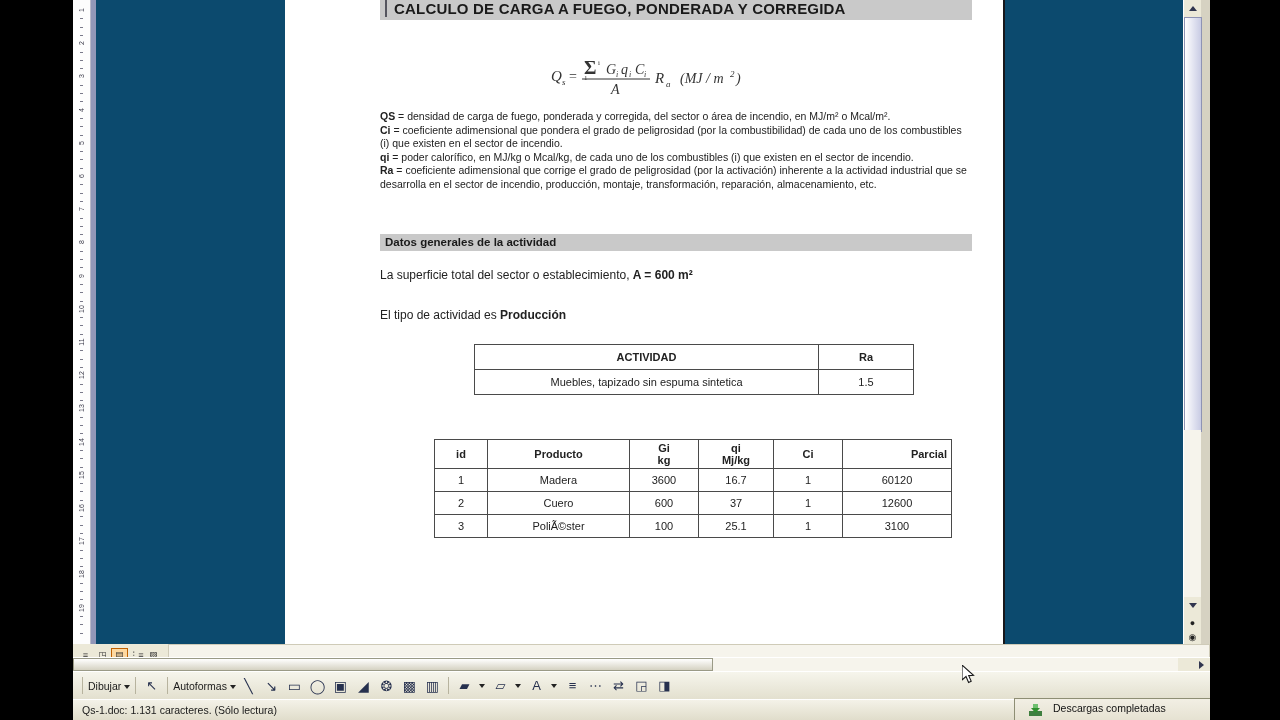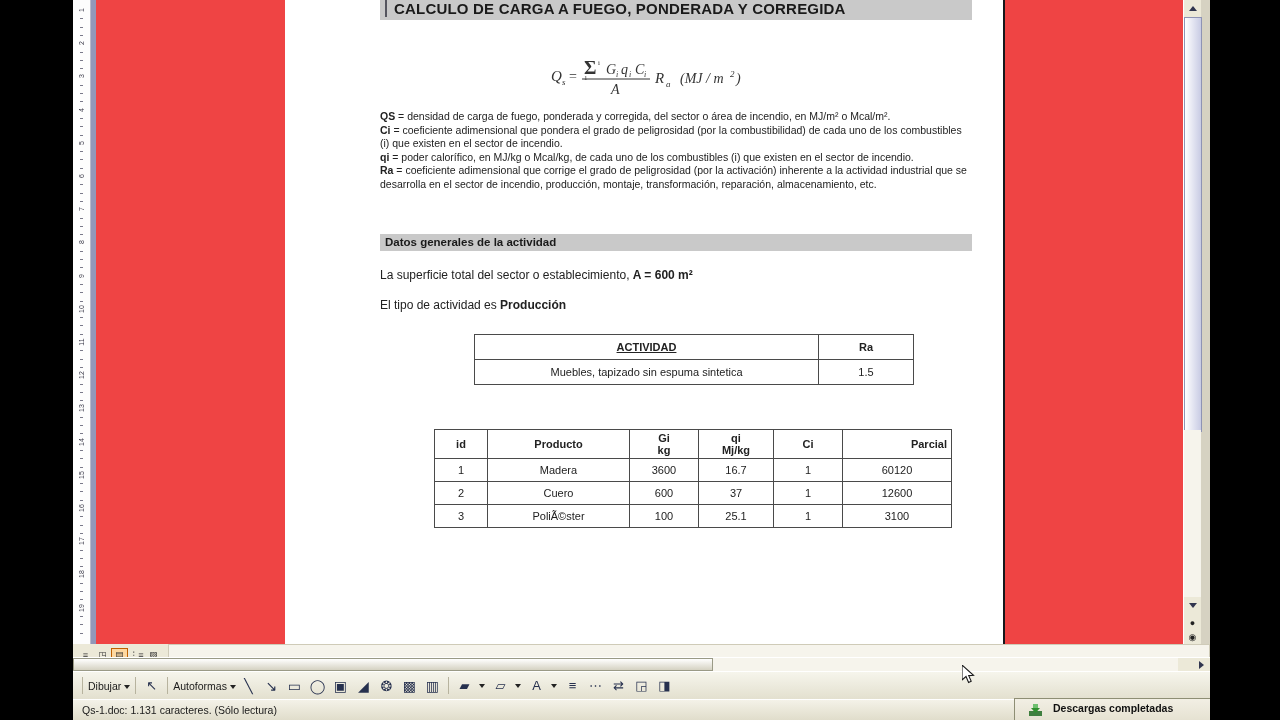--- a/index.html
+++ b/index.html
@@ -11,21 +11,21 @@
 
   
   #vruler{position:absolute;left:0;top:0;width:17px;height:658px;background:#fdfdfd;border-right:1px solid #b9b9c9;}
   #vruler .rband{position:absolute;left:0;top:0;width:17px;height:658px;}
   #vruler .tick{position:absolute;left:7px;width:3px;height:1px;background:#7a7a8a;}
   #vruler .num{position:absolute;left:1px;width:15px;text-align:center;font-size:7px;color:#3b3b4a;
       transform:rotate(-90deg);font-family:"Liberation Sans",sans-serif;line-height:8px;}
   #vruler-shade{position:absolute;left:18px;top:0;width:5px;height:658px;background:#9297b8;}
 
   
-  #workspace{position:absolute;left:23px;top:0;right:26px;height:658px;background:#ef4444;overflow:hidden;}
+  #workspace{position:absolute;left:23px;top:0;right:26px;height:658px;background:#0c4a6e;overflow:hidden;}
 
   
   #page{position:absolute;left:189px;top:0;width:718px;min-height:658px;background:#fff;
         border-right:2px solid #17171b;}
   #pageinner{position:absolute;left:95px;top:0;width:592px;}
 
   
   .shaded{background:#c9c9c9;padding:2px 0 3px 5px;}
   h1.doctitle{margin:0;font-size:15px;font-weight:bold;color:#1a1a1a;letter-spacing:.2px;
         border-left:2px solid #55555f;padding-left:7px;}
@@ -73,21 +73,21 @@
   .tbbtn{display:inline-flex;align-items:center;justify-content:center;width:21px;height:21px;
          vertical-align:middle;margin:0 1px;}
   .sep{display:inline-block;width:1px;height:17px;background:#b7b39e;vertical-align:middle;margin:0 4px;}
   .caret{display:inline-block;width:0;height:0;border-left:3px solid transparent;border-right:3px solid transparent;
          border-top:4px solid #222;vertical-align:middle;margin-left:3px;}
 
   
   #notif{position:absolute;left:941px;bottom:0;width:259px;height:22px;
       background:linear-gradient(to bottom,#f2efe4,#e6e2d2);border:1px solid #8e8e74;
       border-bottom:none;box-sizing:border-box;}
-  #notif .ntxt{position:absolute;left:38px;top:3px;font-size:10.5px;font-weight:bold;color:#111;}
+  #notif .ntxt{position:absolute;left:38px;top:3px;font-size:10.5px;font-weight:normal;color:#111;}
   #notif .nicon{position:absolute;left:14px;top:5px;width:13px;height:12px;}
 
   
   #cursor{position:absolute;left:962px;top:665px;width:14px;height:20px;}
 </style>
 </head>
 <body>
 
 <div id="screen">
 
@@ -220,28 +220,28 @@
           </div>
 
           <div class="shaded" style="margin-top:42px;">
             <div class="sechead">Datos generales de la actividad</div>
           </div>
 
           <div class="para" style="margin-top:17px;">
             <span>La superficie total del sector o establecimiento, </span><b>A = 600 m²</b>
           </div>
 
-          <div class="para" style="margin-top:16px;">
+          <div class="para" style="margin-top:26px;">
             <span>El tipo de actividad es </span><b>Producción</b>
           </div>
 
           <table class="doctbl t1" style="margin-top:22px;">
             <thead>
                 <tr id="act-head">
-                  <th style="width: 335px; text-decoration: underline;">ACTIVIDAD</th>
+                  <th style="width: 335px;">ACTIVIDAD</th>
                   <th style="width: 86px;">Ra</th>
                 </tr>
               </thead>
             <tbody id="act-body">
                 <tr>
                   <td>Muebles, tapizado sin espuma sintetica</td>
                   <td>1.5</td>
                 </tr>
               </tbody>
           </table>

